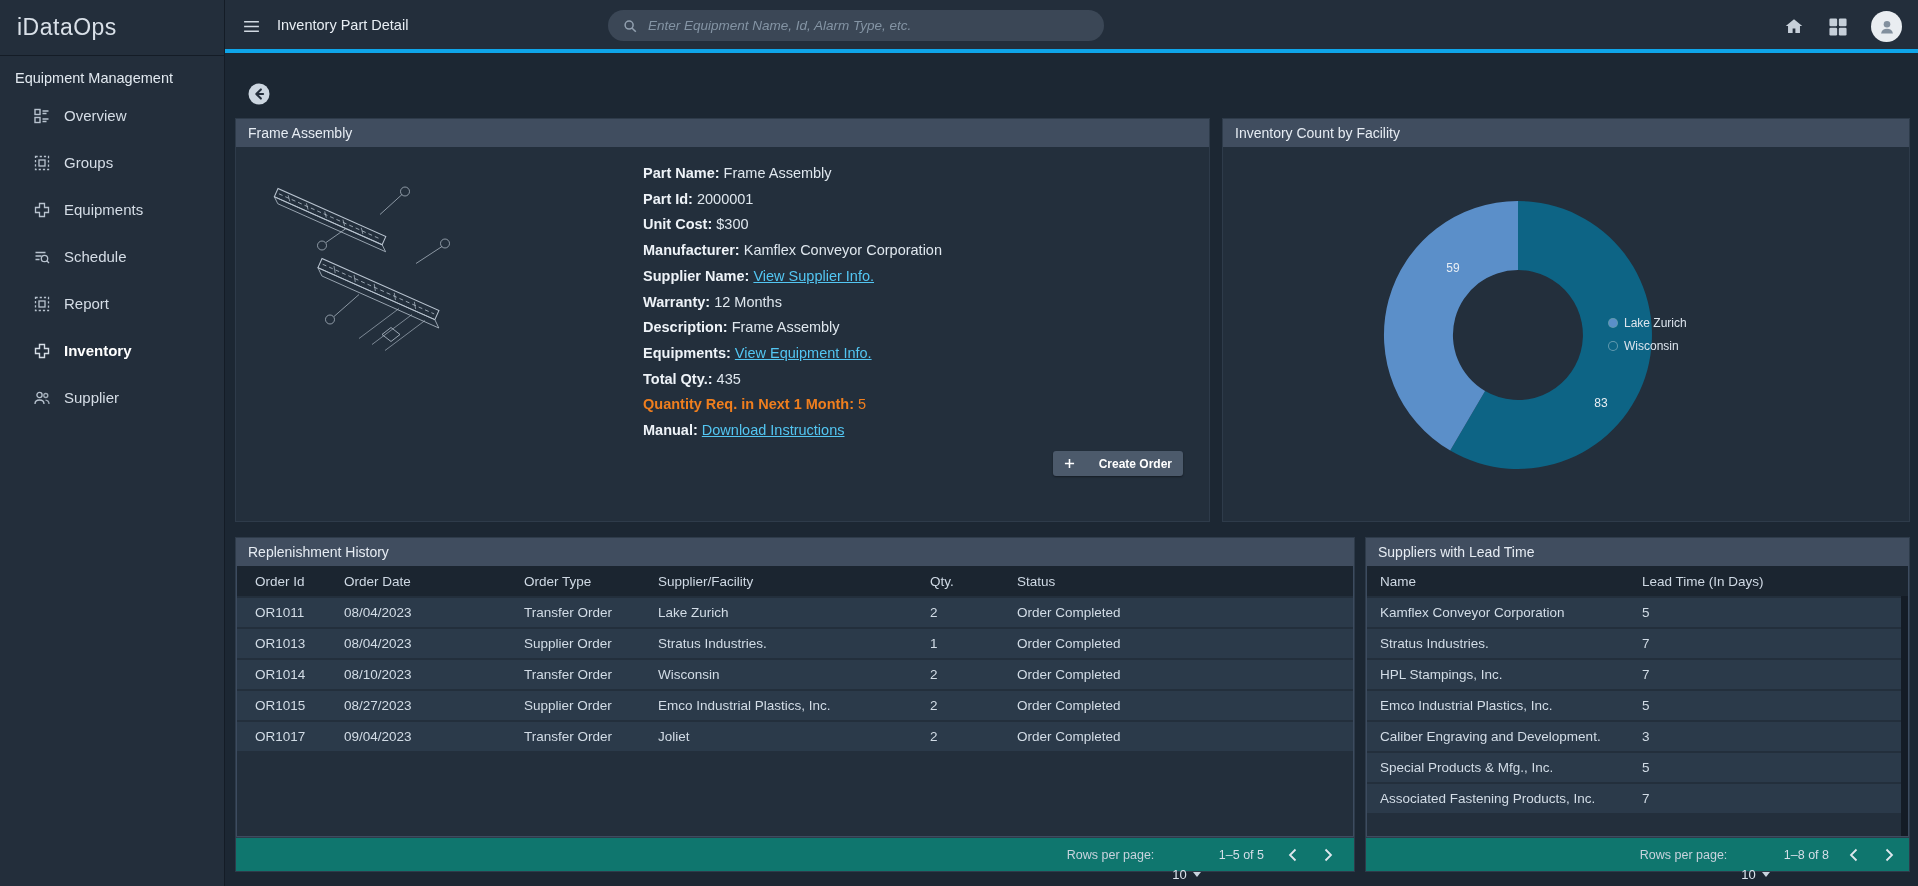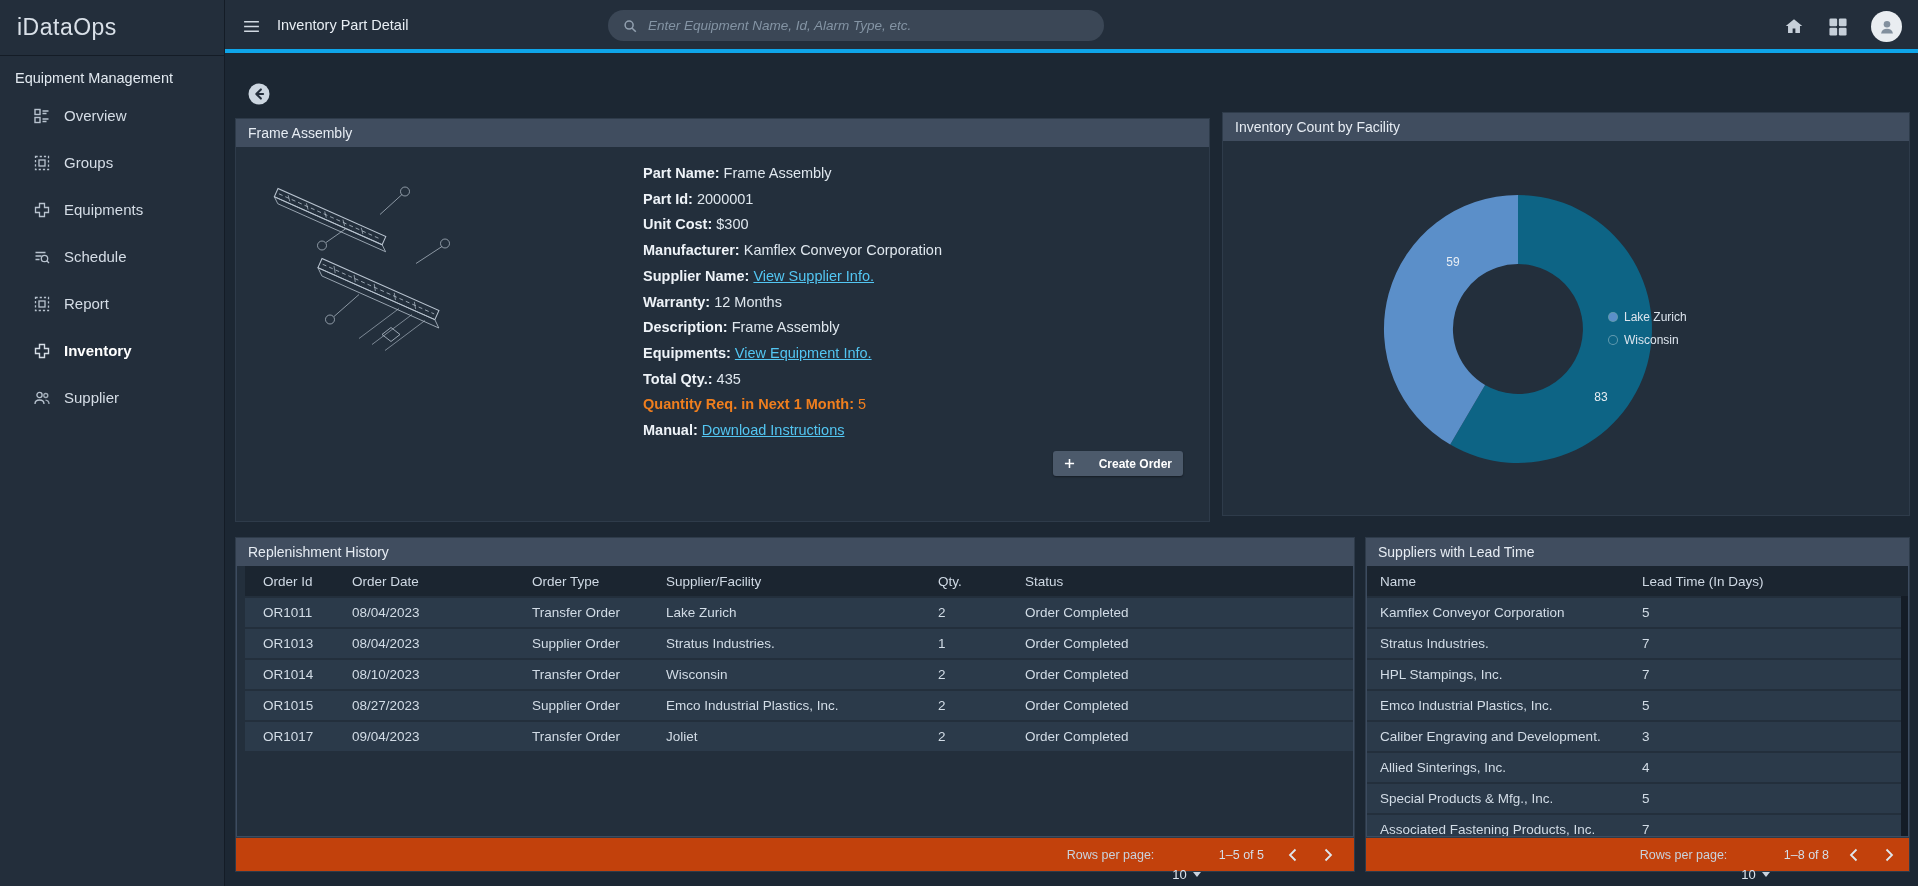--- a/index.html
+++ b/index.html
@@ -28,21 +28,21 @@
   .avatar { width:31px; height:31px; border-radius:50%; background:#e9edf1; display:flex; align-items:center; justify-content:center; cursor:pointer; }
   .avatar svg { width:22px; height:22px; }
 
   
   .back-btn { position:absolute; left:247px; top:82px; width:24px; height:24px; cursor:pointer; }
 
   .panel { position:absolute; background:#232f3c; border:1px solid #2e3b4a; }
   .panel-hd { height:28px; background:#404d5f; display:flex; align-items:center; padding-left:12px; font-size:14px; color:#e6ecf3; }
 
   .part-panel  { left:235px; top:118px; width:975px; height:404px; }
-  .chart-panel { left:1222px; top:112px; width:688px; height:404px; }
+  .chart-panel { left:1222px; top:118px; width:688px; height:404px; }
   .replen-panel { left:235px; top:537px; width:1120px; height:335px; }
   .sup-panel   { left:1365px; top:537px; width:545px; height:335px; }
 
   
   .part-img { position:absolute; left:28px; top:45px; width:205px; height:205px; }
   .part-fields { position:absolute; left:407px; top:42px; font-size:14.5px; line-height:25.7px; color:#dfe7ee; }
   .part-fields b { color:#eef3f8; }
   .lnk { color:#53c6f2; text-decoration:underline; font-weight:500; cursor:pointer; }
   .warn, .warn b { color:#ef7e1e; }
   .create-order { position:absolute; right:26px; top:332px; height:25px; background:#4c5a6b; border:none; border-radius:3px; color:#fff; font-size:12px; font-weight:bold; font-family:"Liberation Sans", sans-serif; display:flex; align-items:center; gap:24px; padding:12px 11px; cursor:pointer; box-shadow:0 1px 2px rgba(0,0,0,.4); }
@@ -51,27 +51,27 @@
   .donut { position:absolute; left:145px; top:66px; width:300px; height:300px; }
   .donut text { font-size:12px; fill:#e8eef4; font-family:"Liberation Sans", sans-serif; }
   .legend { position:absolute; left:386px; top:197px; display:flex; flex-direction:column; gap:9px; }
   .legend-item { display:flex; align-items:center; gap:7px; font-size:12px; color:#dce4ed; cursor:pointer; }
   .legend-dot { width:8px; height:8px; border-radius:50%; box-shadow:0 0 0 1px rgba(255,255,255,.35); }
 
   
   .tbl-wrap { position:absolute; left:0; top:28px; right:0; bottom:34px; border:1px solid #3d4c60; border-top:none; overflow:hidden; }
   .thead { height:30px; background:#1b2530; display:grid; align-items:center; color:#cfd9e4; font-size:13.5px; margin-bottom:2px; }
   .trow { height:29px; background:#2b3a4a; display:grid; align-items:center; color:#d2dce6; font-size:13.5px; margin-bottom:2px; }
-  .rh-grid { grid-template-columns:89px 180px 134px 272px 87px 1fr; padding-left:18px;margin-left:8px; }
+  .rh-grid { grid-template-columns:89px 180px 134px 272px 87px 1fr; padding-left:18px; }
   .sup-grid { grid-template-columns:262px 1fr; padding-left:13px; }
   .cell { overflow:hidden; white-space:nowrap; padding-right:8px; }
   .vscroll { position:absolute; right:0; top:30px; bottom:0; width:7px; background:#141c26; }
 
   
-  .pagbar { position:absolute; left:0; right:0; bottom:0; height:34px; background:#c2410c; display:flex; align-items:center; justify-content:flex-end; gap:18px; padding-right:16px; font-size:12.5px; color:#c9d3de; border-top:1px solid #2e3b4a; }
+  .pagbar { position:absolute; left:0; right:0; bottom:0; height:34px; background:#0f766e; display:flex; align-items:center; justify-content:flex-end; gap:18px; padding-right:16px; font-size:12.5px; color:#c9d3de; border-top:1px solid #2e3b4a; }
   .pp-select { display:flex; align-items:center; gap:6px; font-size:13px; color:#dbe3ec; cursor:pointer;margin-top:39px; }
   .caret { width:0; height:0; border-left:4.5px solid transparent; border-right:4.5px solid transparent; border-top:5px solid #c9d3de; }
   .pag-range { color:#d5dee8; }
   .chev { width:20px; height:20px; display:flex; align-items:center; justify-content:center; cursor:pointer; }
   .pag-chevs { display:flex; gap:16px; }
 </style>
 </head>
 <body>
 
 <div class="page">
@@ -359,24 +359,20 @@
         </div>
       <div class="trow sup-grid">
           <div class="cell">Emco Industrial Plastics, Inc.</div>
           <div class="cell">5</div>
         </div>
       <div class="trow sup-grid">
           <div class="cell">Caliber Engraving and Development.</div>
           <div class="cell">3</div>
         </div>
       <div class="trow sup-grid">
-          <div class="cell">Allied Sinterings, Inc.</div>
-          <div class="cell">4</div>
-        </div>
-      <div class="trow sup-grid">
           <div class="cell">Special Products &amp; Mfg., Inc.</div>
           <div class="cell">5</div>
         </div>
       <div class="trow sup-grid">
           <div class="cell">Associated Fastening Products, Inc.</div>
           <div class="cell">7</div>
         </div>
       <div class="vscroll"></div>
     </div>
     <div class="pagbar" style="padding-right:10px; gap:14px;">

